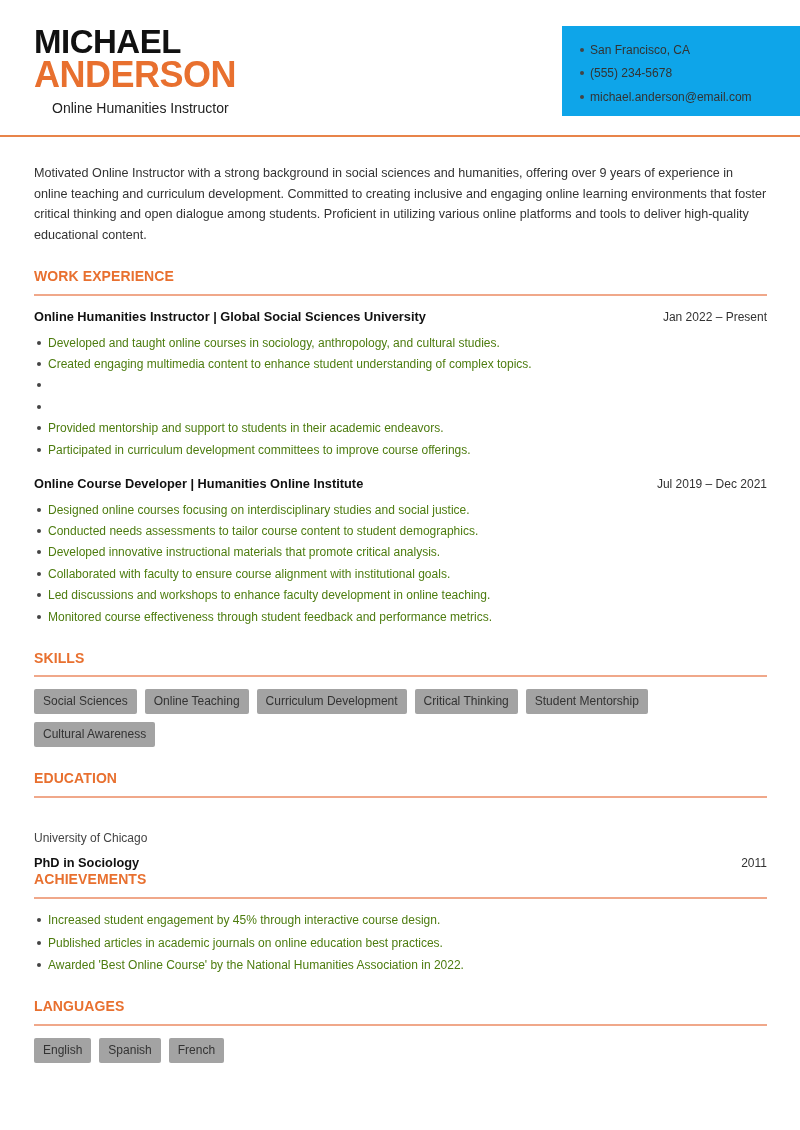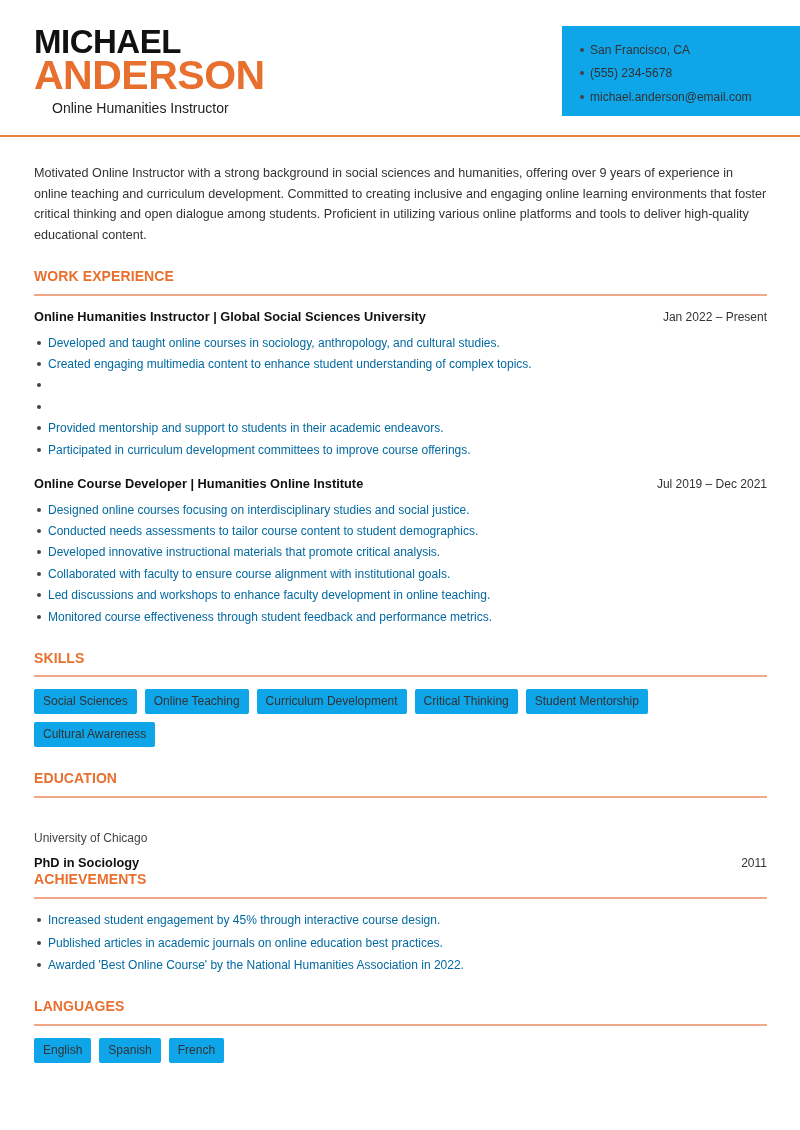--- a/index.html
+++ b/index.html
@@ -1,41 +1,41 @@
 <!DOCTYPE html>
 <html><head>
 <meta charset="utf-8">
 <style>
   * { box-sizing: border-box; margin: 0; padding: 0; }
   html, body { width: 800px; height: 1130px; background: #ffffff; }
   body { font-family: "Liberation Sans", "DejaVu Sans", sans-serif; color: #2b2b2b; position: relative; overflow: hidden; }
 
   .header { position: relative; height: 137px; border-bottom: 2px solid #e8844a; }
   .name-first { position: absolute; left: 34px; top: 24px; font-size: 33px; font-weight: 700; color: #111111; letter-spacing: -0.5px; line-height: 36px; }
-  .name-last { position: absolute; left: 34px; top: 57px; font-size: 41px; font-weight: 700; color: #e8702f; letter-spacing: -0.5px; line-height: 36px; }
+  .name-last { position: absolute; left: 34px; top: 57px; font-size: 36px; font-weight: 700; color: #e8702f; letter-spacing: -0.5px; line-height: 36px; }
   .title { position: absolute; left: 52px; top: 100px; font-size: 14px; color: #222; }
   .contact { position: absolute; left: 562px; top: 26px; width: 238px; height: 90px; background: #0ea5e9; padding: 12px 0 0 18px; }
   .contact-item { display: flex; align-items: center; font-size: 12px; color: #333; height: 23.5px; }
   .bullet { display: inline-block; width: 4px; height: 4px; background: #444; border-radius: 50%; margin-right: 6px; flex-shrink: 0; }
 
   .summary { position: absolute; left: 34px; top: 163px; width: 735px; font-size: 12.6px; line-height: 20.7px; color: #333; }
 
   .section-title { position: absolute; left: 34px; font-size: 14px; font-weight: 700; color: #e8702f; letter-spacing: 0.1px; }
   .section-rule { position: absolute; left: 34px; width: 733px; height: 2px; background: #f0a88a; }
 
   .job-head { position: absolute; left: 34px; width: 733px; display: flex; justify-content: space-between; align-items: baseline; }
   .job-title { font-size: 12.8px; font-weight: 700; color: #111; }
   .job-date { font-size: 12px; color: #333; }
 
   .blist { position: absolute; left: 34px; list-style: none; }
-  .blist li { display: flex; align-items: center; font-size: 12px; color: #0369a1; height: 21.4px; }
+  .blist li { display: flex; align-items: center; font-size: 12px; color: #4d7c0f; height: 21.4px; }
   .blist li .bullet { margin-left: 3px; margin-right: 7px; }
 
   .chips { position: absolute; left: 34px; width: 733px; display: flex; flex-wrap: wrap; gap: 8px 8px; }
-  .chip { background: #0ea5e9; font-size: 12px; color: #333; padding: 0 9px; height: 25px; line-height: 25px; border-radius: 2px; }
+  .chip { background: #a3a3a3; font-size: 12px; color: #333; padding: 0 9px; height: 25px; line-height: 25px; border-radius: 2px; }
 
   .edu-head { position: absolute; left: 34px; width: 733px; top: 811px; display: flex; justify-content: space-between; align-items: baseline; }
   .edu-degree { font-size: 12.8px; font-weight: 700; color: #111; margin-top: 44px; }
   .edu-year { font-size: 12px; color: #333; }
   .edu-school { position: absolute; left: 34px; top: 831px; font-size: 12px; color: #444; }
 </style>
 </head>
 <body>
 
 <div class="header">

